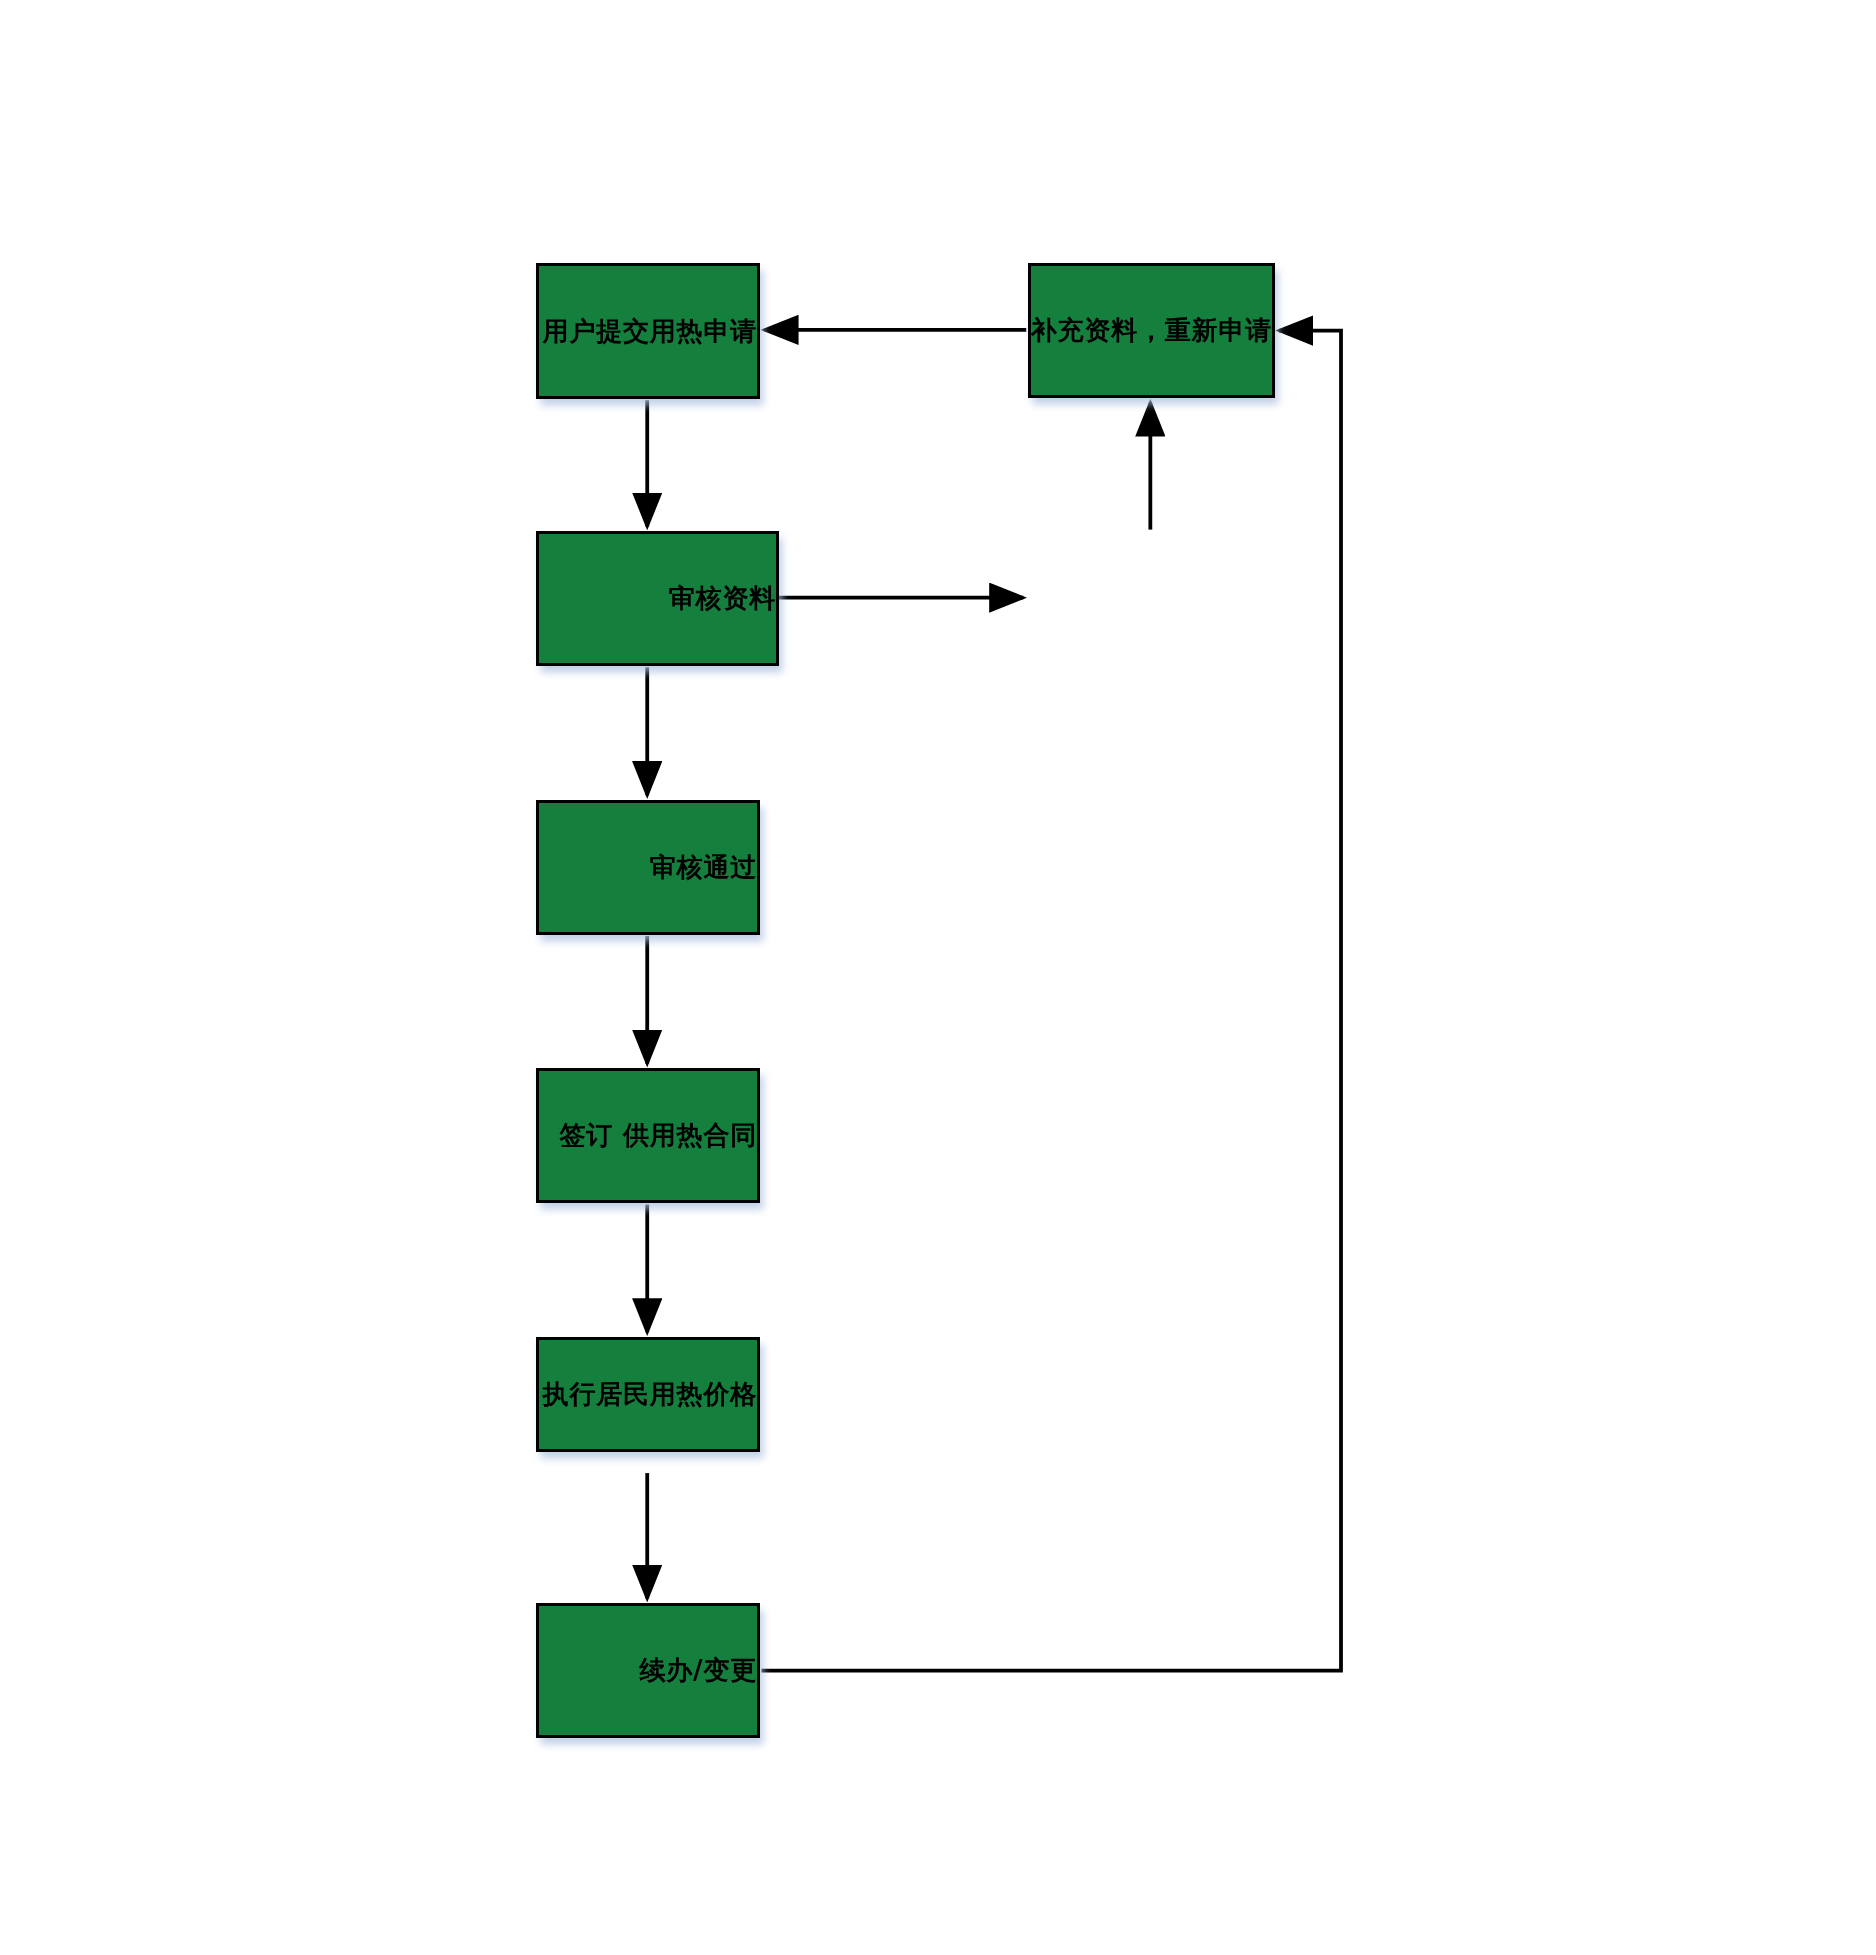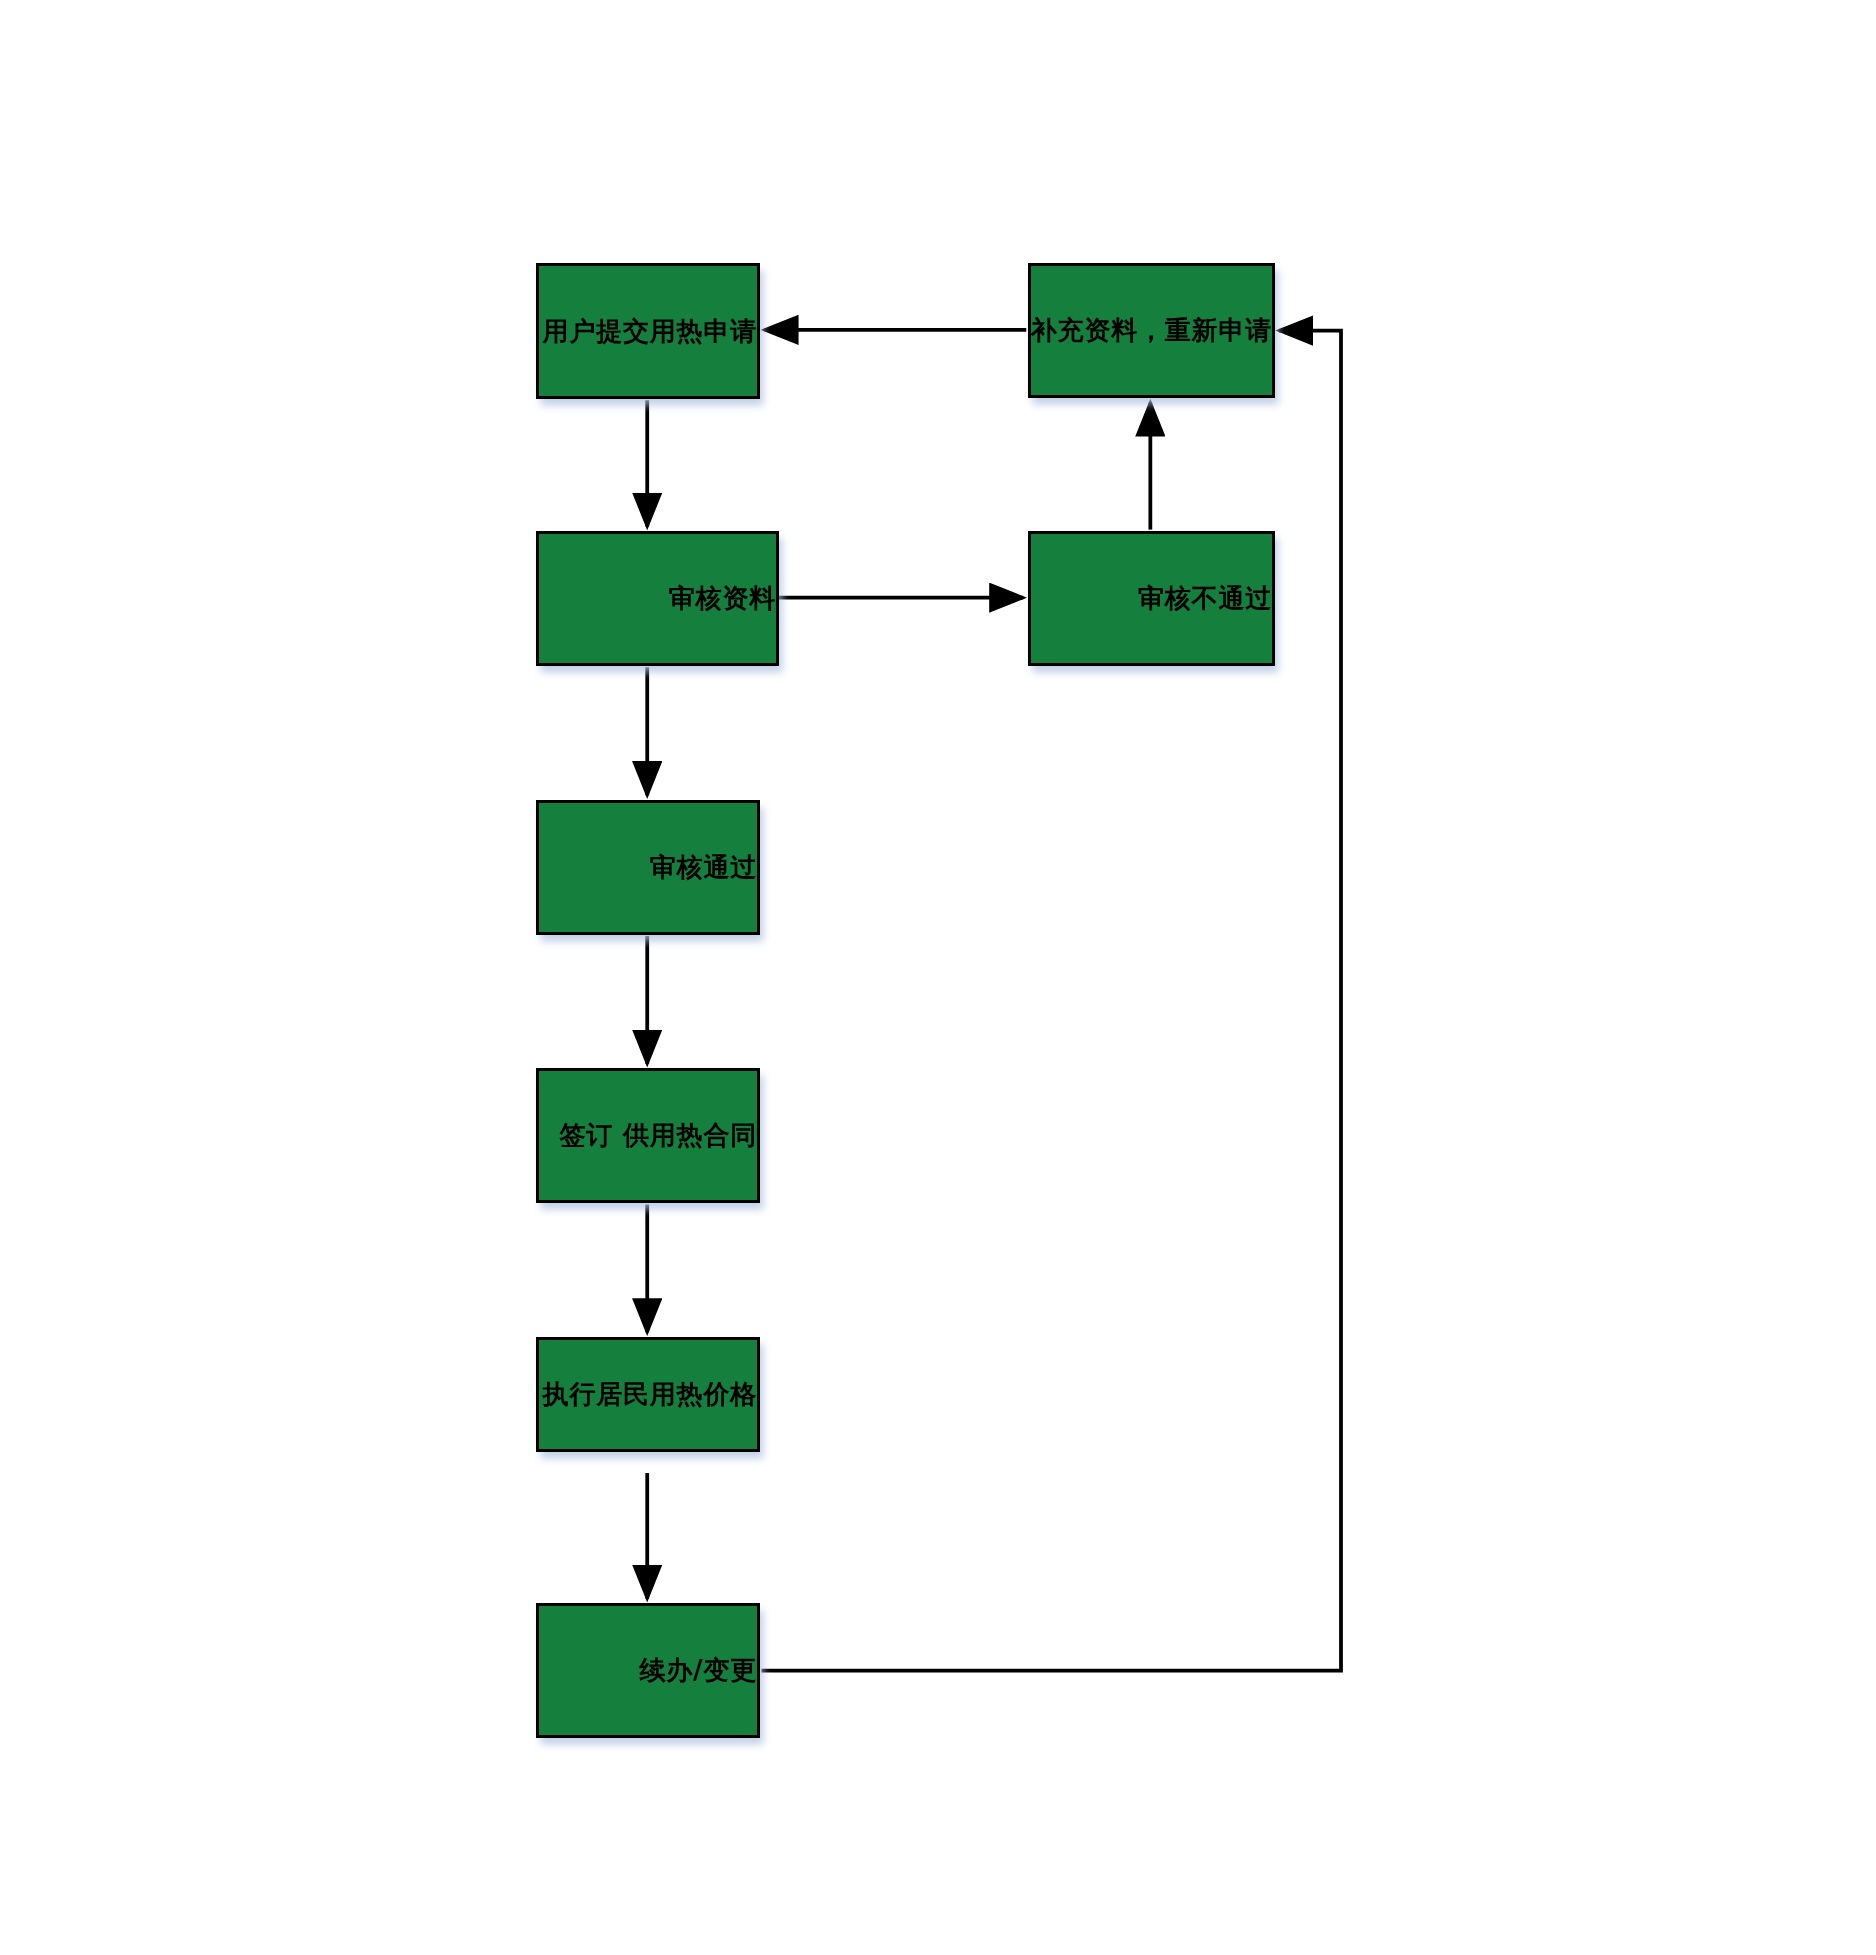--- a/index.html
+++ b/index.html
@@ -99,18 +99,15 @@
   </div>
 
   <div class="node" style="left:536px; top:1603px; width:224px; height:135px;">
     <span class="node-label">续办/变更</span>
   </div>
 
   <div class="node" style="left:1028px; top:263px; width:247px; height:135px;padding-left:21px;">
     <span class="node-label">补充资料，重新申请</span>
   </div>
 
-  <div class="node" style="left:1028px; top:531px; width:247px; height:135px;">
-    <span class="node-label">审核不通过</span>
-  </div>
 
 </div>
 
 
 </body></html>

